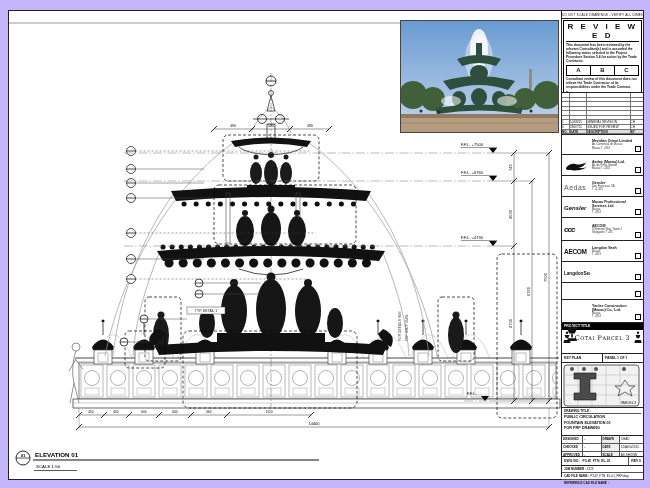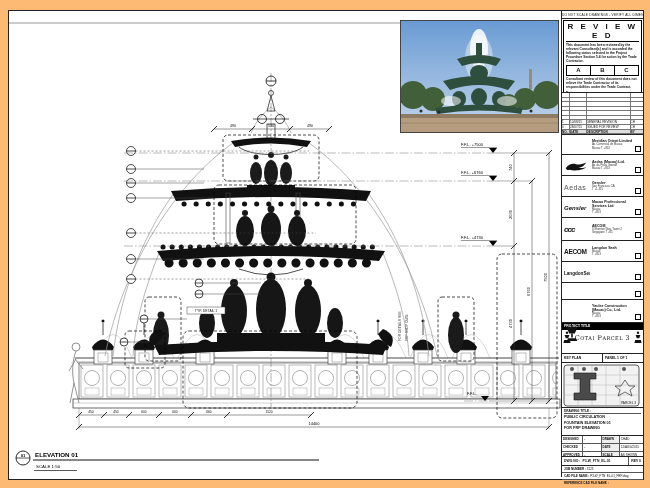--- a/index.html
+++ b/index.html
@@ -1,16 +1,16 @@
 <!DOCTYPE html>
 <html><head>
 <meta charset="utf-8">
 <style>
   html,body{margin:0;padding:0;background:#fff;}
-  #stage{position:relative;width:650px;height:488px;background:#fdba74;font-family:"Liberation Sans",sans-serif;color:#111;overflow:hidden;}
+  #stage{position:relative;width:650px;height:488px;background:#c4b5fd;font-family:"Liberation Sans",sans-serif;color:#111;overflow:hidden;}
   #sheet{position:absolute;left:8px;top:10px;width:634px;height:468px;border:1px solid #222;background:#fff;}
   #drawing{position:absolute;left:0;top:0;width:552px;height:466px;}
   #photo{position:absolute;left:391px;top:9px;width:157px;height:111px;border:1px solid #444;overflow:hidden;}
   
   #tb{position:absolute;right:0;top:0;width:81px;height:466px;border-left:1px solid #222;display:flex;flex-direction:column;background:#fff;}
   .sec{border-bottom:1px solid #222;box-sizing:border-box;overflow:hidden;flex:0 0 auto;}
   .strip{height:8px;font-size:3.2px;line-height:8px;white-space:nowrap;text-align:center;letter-spacing:.2px;}
   .rev-stamp{height:72px;border:1.5px solid #000;margin:1px;padding:1px 2px;}
   .rev-title{font-size:8px;font-weight:bold;letter-spacing:2.5px;text-align:center;border-bottom:1px solid #000;padding-bottom:1px;}
   .rev-body{font-size:3.3px;line-height:1.25;margin-top:1px;font-weight:bold;}

